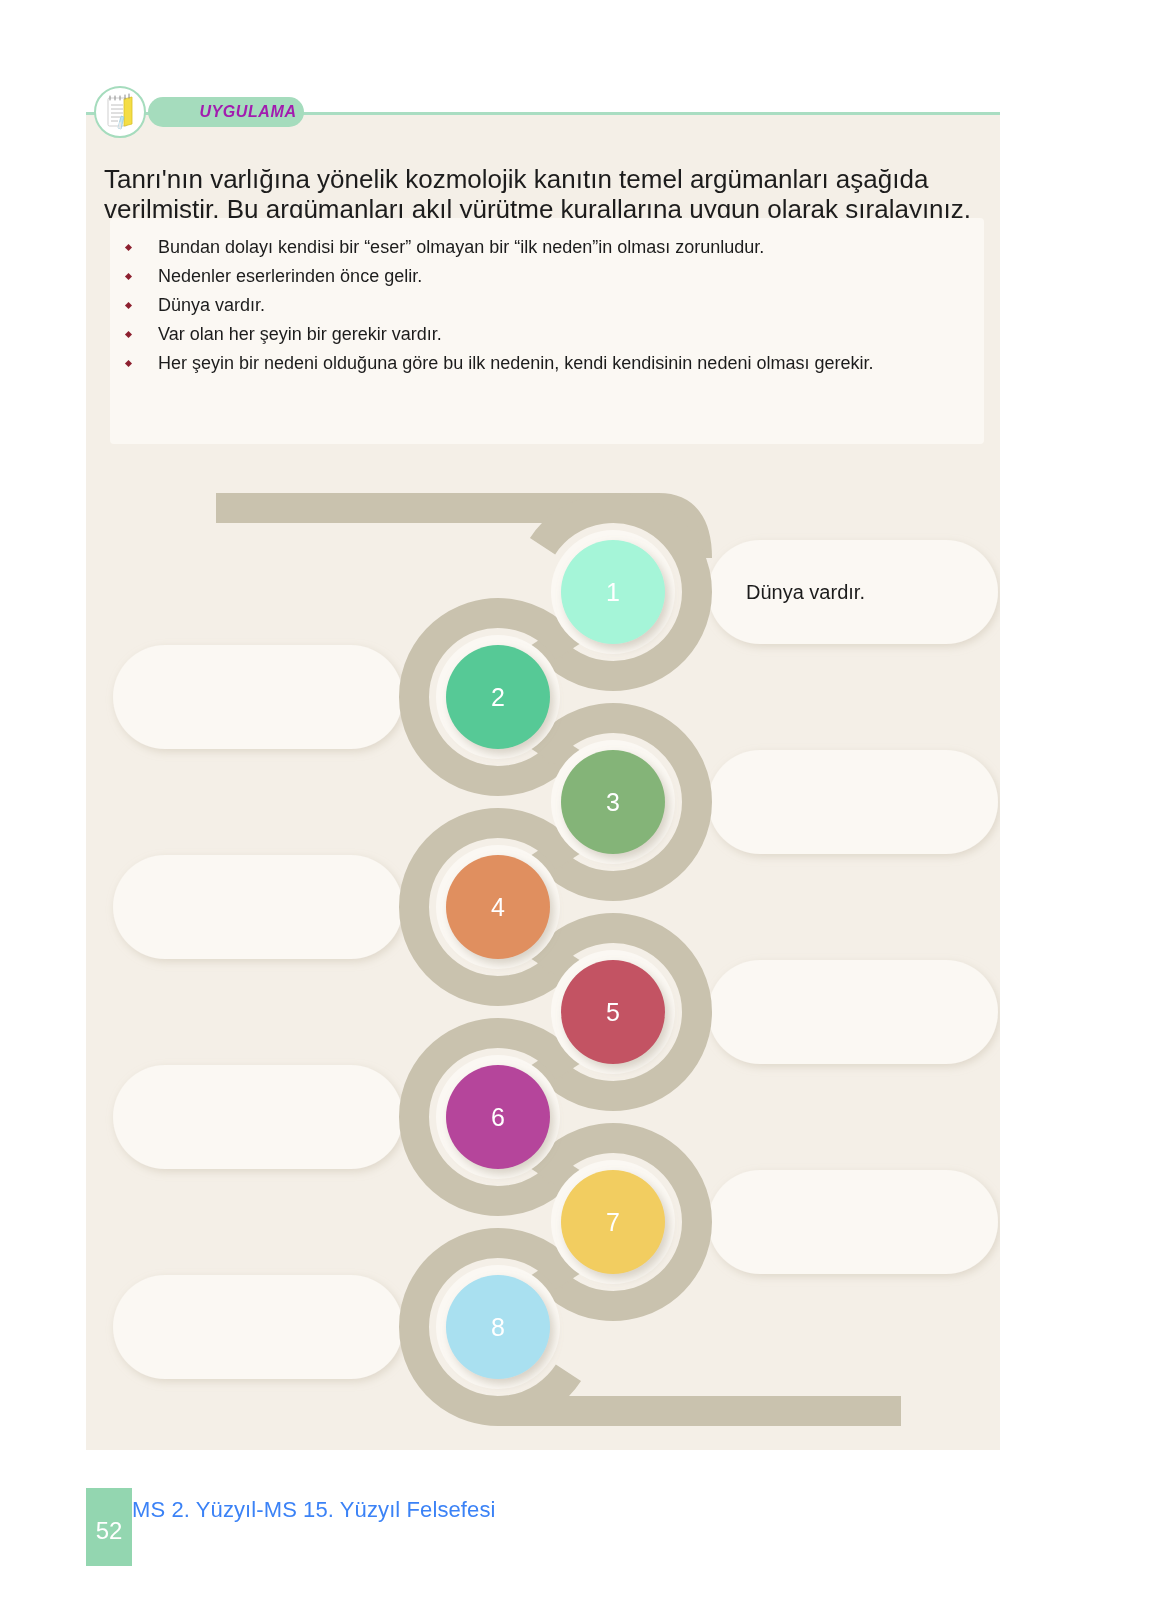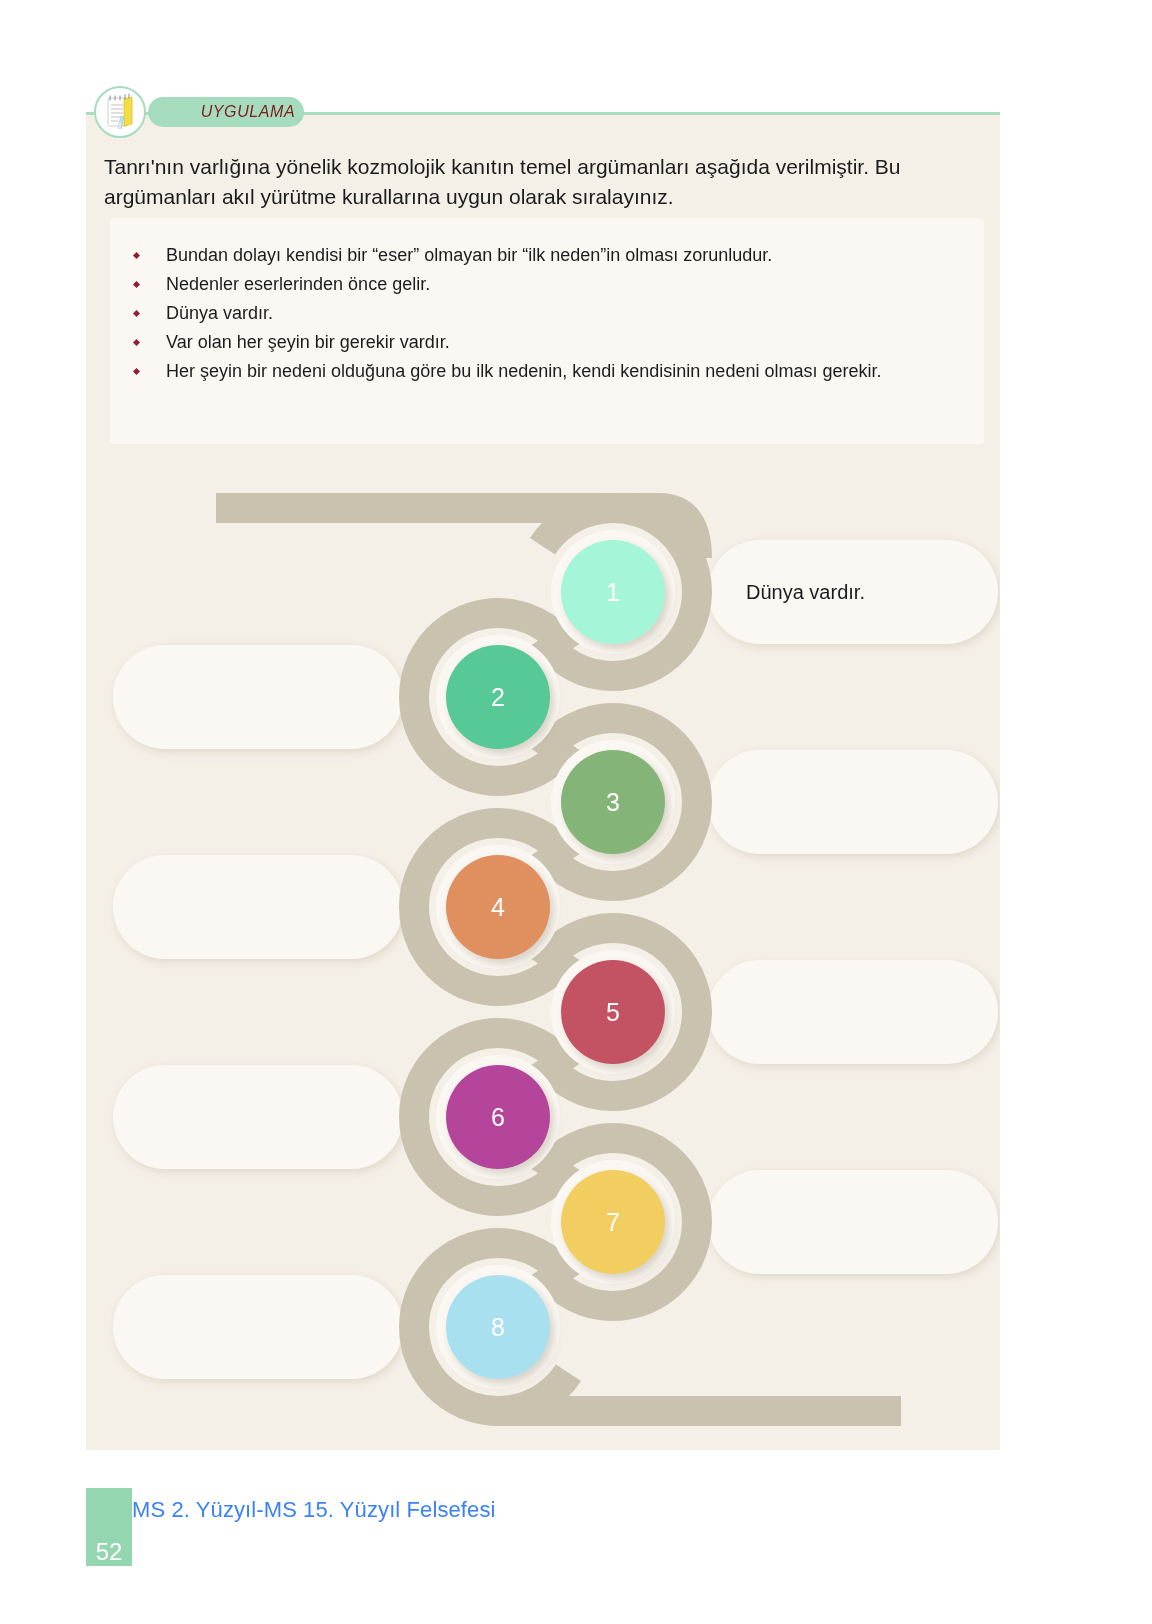--- a/index.html
+++ b/index.html
@@ -49,63 +49,63 @@
     width: 156px;
     height: 30px;
     background: #a5dcbd;
     border-radius: 16px;
     display: flex;
     align-items: center;
     justify-content: center;
   }
   #header-badge .label {
     font-size: 16px;
-    font-weight: normal;
+    font-weight: bold;
     font-style: italic;
     letter-spacing: 0.6px;
-    color: #7f1d1d;
+    color: #a21caf;
     margin-left: 44px;
   }
 
   #header-icon {
     position: absolute;
     left: 94px;
     top: 86px;
     width: 52px;
     height: 52px;
     border-radius: 50%;
     background: #ffffff;
     border: 2px solid #a5dcbd;
     box-sizing: border-box;
     overflow: hidden;
   }
 
   
   #intro {
     position: absolute;
     left: 104px;
-    top: 152px;
+    top: 164px;
     width: 880px;
-    font-size: 21px;
+    font-size: 26px;
     line-height: 30px;
     color: #1c1c1c;
   }
 
   
   #list-box {
     position: absolute;
     left: 110px;
     top: 218px;
     width: 874px;
     height: 226px;
     background: #fbf8f3;
     border-radius: 4px;
   }
   #list-box ul {
-    margin: 8px;
+    margin: 0;
     padding: 16px 0 0 0;
     list-style: none;
   }
   #list-box li {
     position: relative;
     padding-left: 48px;
     margin-bottom: 2px;
     font-size: 18px;
     line-height: 27px;
     color: #1c1c1c;
@@ -132,21 +132,21 @@
 
   
   #footer-pagebox {
     position: absolute;
     left: 86px;
     top: 1488px;
     width: 46px;
     height: 78px;
     background: #93d6b0;
     display: flex;
-    align-items: flex-end;
+    align-items: center;
     justify-content: center;
     padding-top: 8px;
     box-sizing: border-box;
   }
   #footer-pagebox .num {
     font-size: 24px;
     color: #ffffff;
   }
   #footer-title {
     position: absolute;

